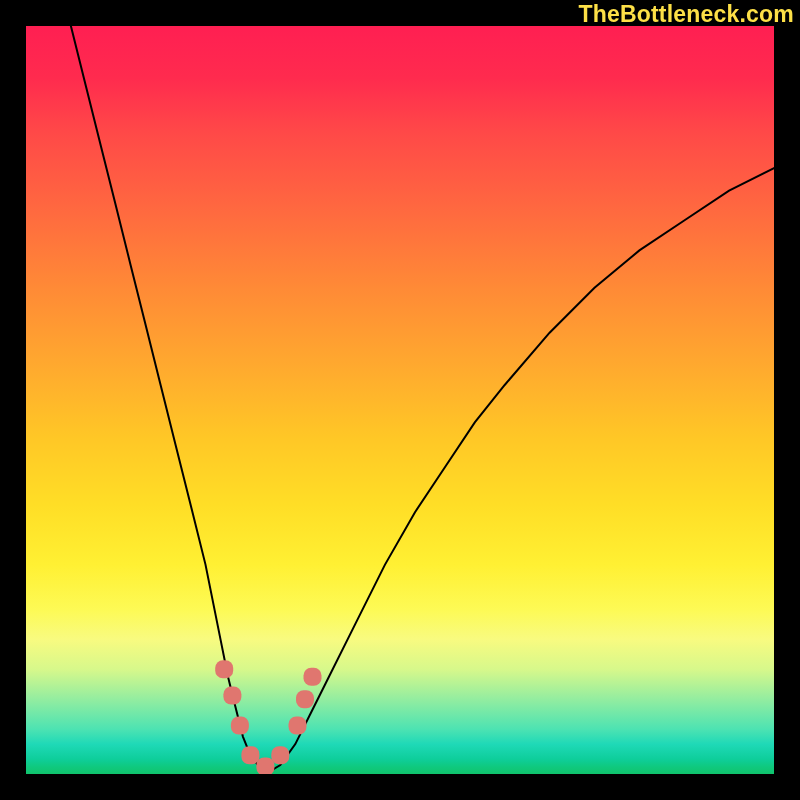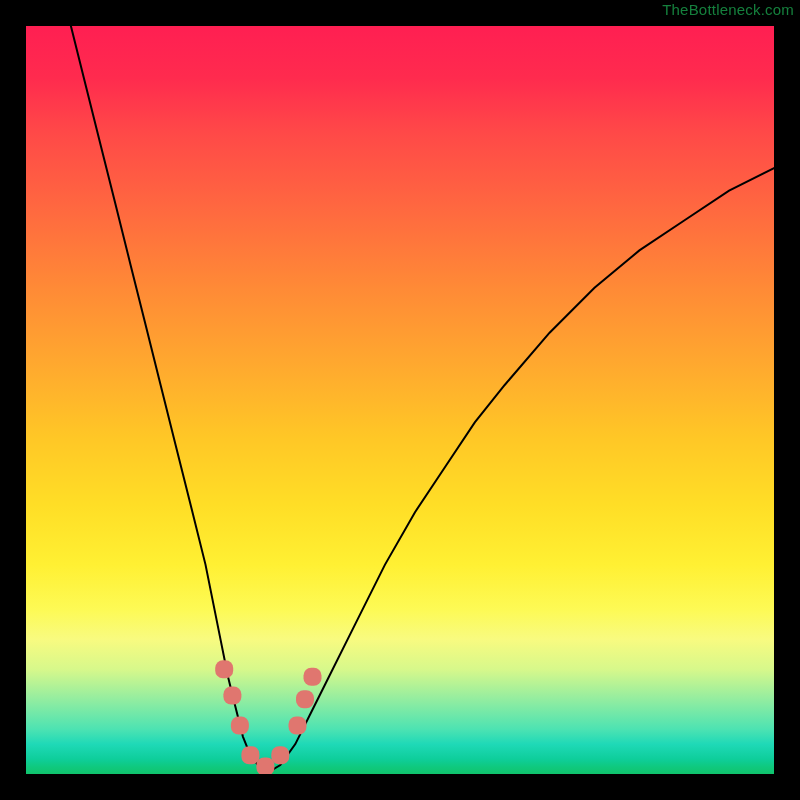--- a/index.html
+++ b/index.html
@@ -63,24 +63,24 @@
     stroke-width: 2;
     stroke-linecap: round;
   }
   .marker {
     fill: #e0766f;
   }
   .watermark {
     position: absolute;
     top: 1px;
     right: 6px;
-    color: #15803d;
-    font-size: 15px;
+    color: #fde047;
+    font-size: 23px;
     letter-spacing: 0.2px;
-    font-weight: 400;
+    font-weight: 700;
   }
 </style>
 </head>
 <body>
 
 <div class="frame">
 
   <div class="plot-area">
     <div class="gradient-bg"></div>
     <svg class="curve-svg" viewBox="0 0 748 748" preserveAspectRatio="none">

